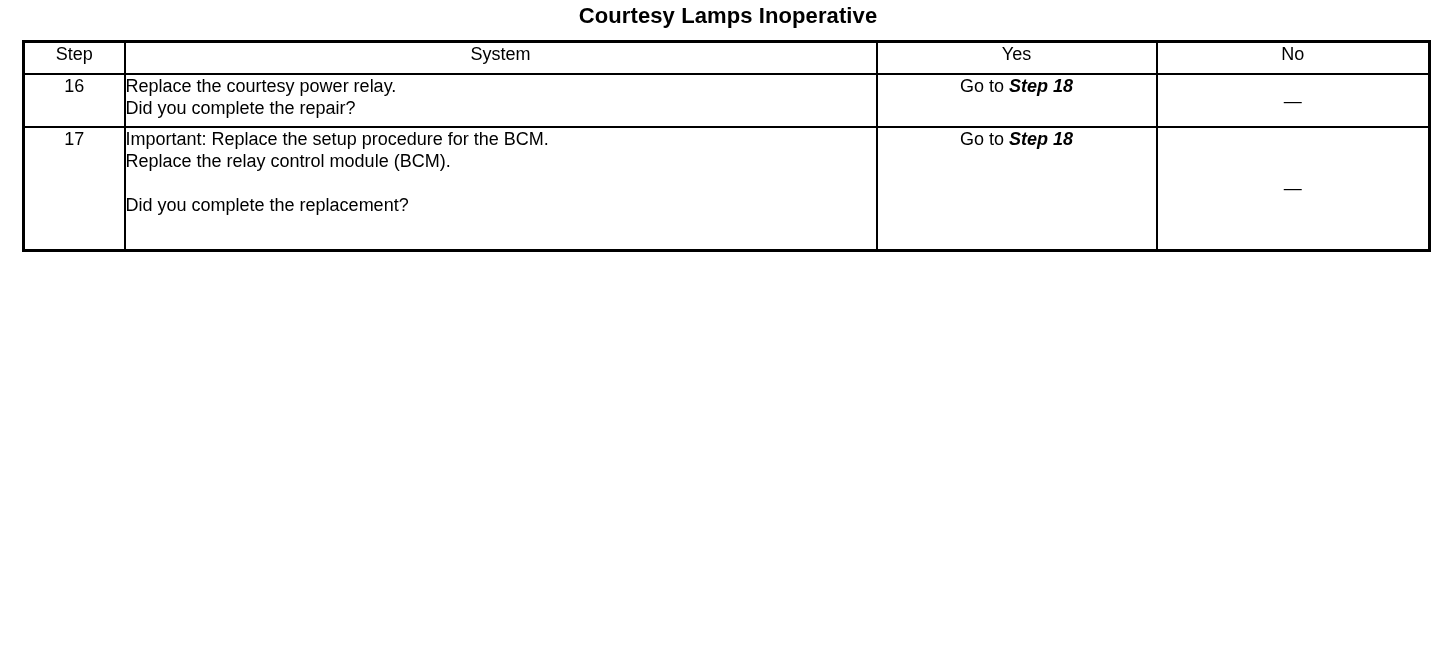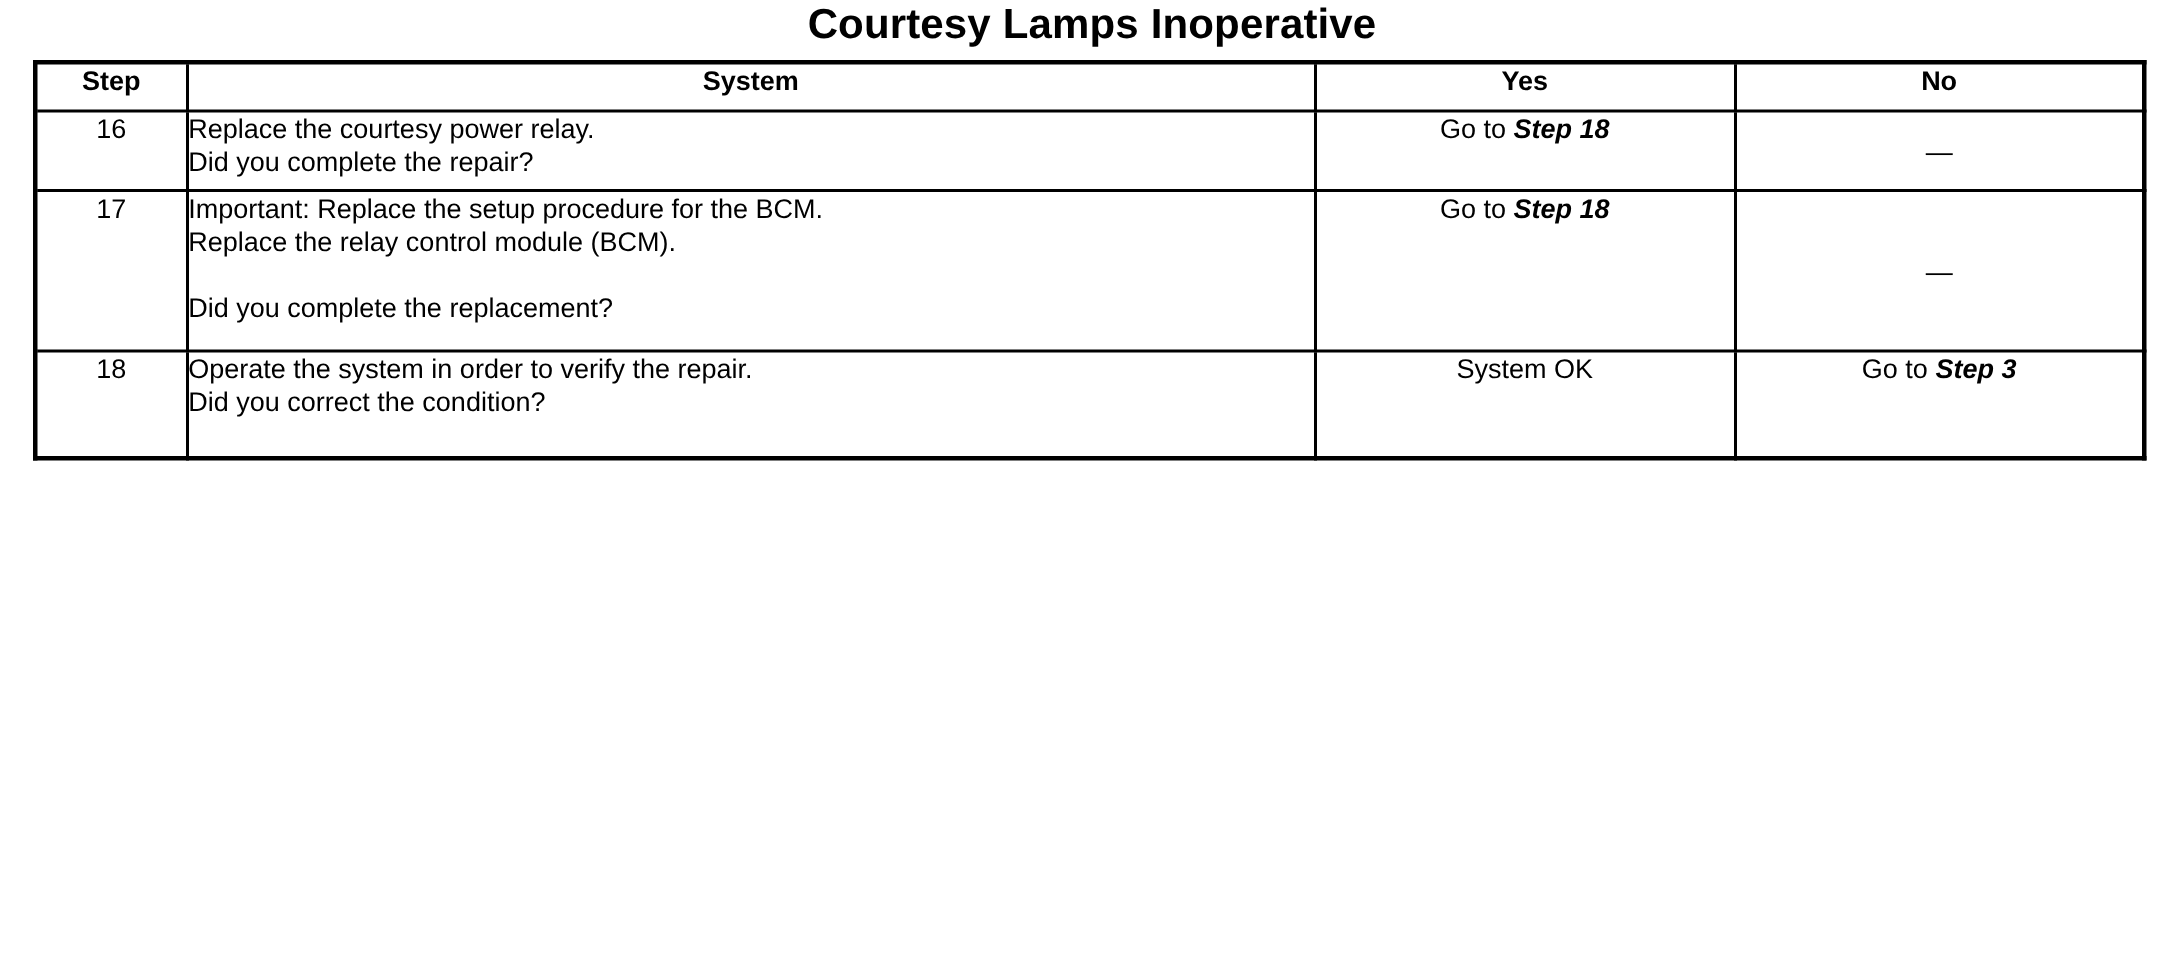--- a/index.html
+++ b/index.html
@@ -21,21 +21,21 @@
     height: 650px;
     box-sizing: border-box;
   }
 
   .doc-title {
     position: absolute;
     top: 2px;
     left: 0;
     width: 1456px;
     text-align: center;
-    font-size: 28px;
+    font-size: 22px;
     font-weight: bold;
     letter-spacing: 0.1px;
     line-height: 28px;
   }
 
   .table-wrap {
     position: absolute;
     left: 22px;
     top: 40px;
     width: 1406px;
@@ -60,21 +60,21 @@
     vertical-align: top;
     font-size: 18px;
     line-height: 22px;
   }
 
   
   thead th {
     height: 30px;
     text-align: center;
     vertical-align: middle;
-    font-weight: bold;
+    font-weight: normal;
     font-size: 19px;
     border-bottom: 3px solid #000000;
     margin-top: 48px;
   }
 
   
   td.step {
     text-align: center;
     vertical-align: middle;
     font-size: 18px;
@@ -104,21 +104,21 @@
     line-height: 18px;
   }
 
   .ital { font-style: italic; font-weight: bold; }
   .bold { font-weight: normal; }
 
   
   tr.r14 { height: 198px; }
   tr.r15 { height: 74px; }
   tr.r16 { height: 53px; }
-  tr.r17 { height: 107px; }
+  tr.r17 { height: 123px; }
   tr.r18 { height: 71px; }
 </style>
 </head>
 <body>
 
 <div class="page">
 
   <div class="doc-title">Courtesy Lamps Inoperative</div>
 
   <div class="table-wrap">
@@ -164,30 +164,17 @@
             <span class="line">Did you complete the replacement?</span>
           </td>
           <td class="yes">
             <span>Go to </span><span class="ital">Step 18</span>
           </td>
           <td class="no dash">
             <span class="dash-glyph">—</span>
           </td>
         </tr>
 
-        <tr class="r18">
-          <td class="step">18</td>
-          <td class="action">
-            <span class="line">Operate the system in order to verify the repair.</span>
-            <span class="line">Did you correct the condition?</span>
-          </td>
-          <td class="yes">
-            <span>System OK</span>
-          </td>
-          <td class="no">
-            <span>Go to </span><span class="ital">Step 3</span>
-          </td>
-        </tr>
 
       </tbody>
     </table>
   </div>
 </div>
 
 </body></html>

